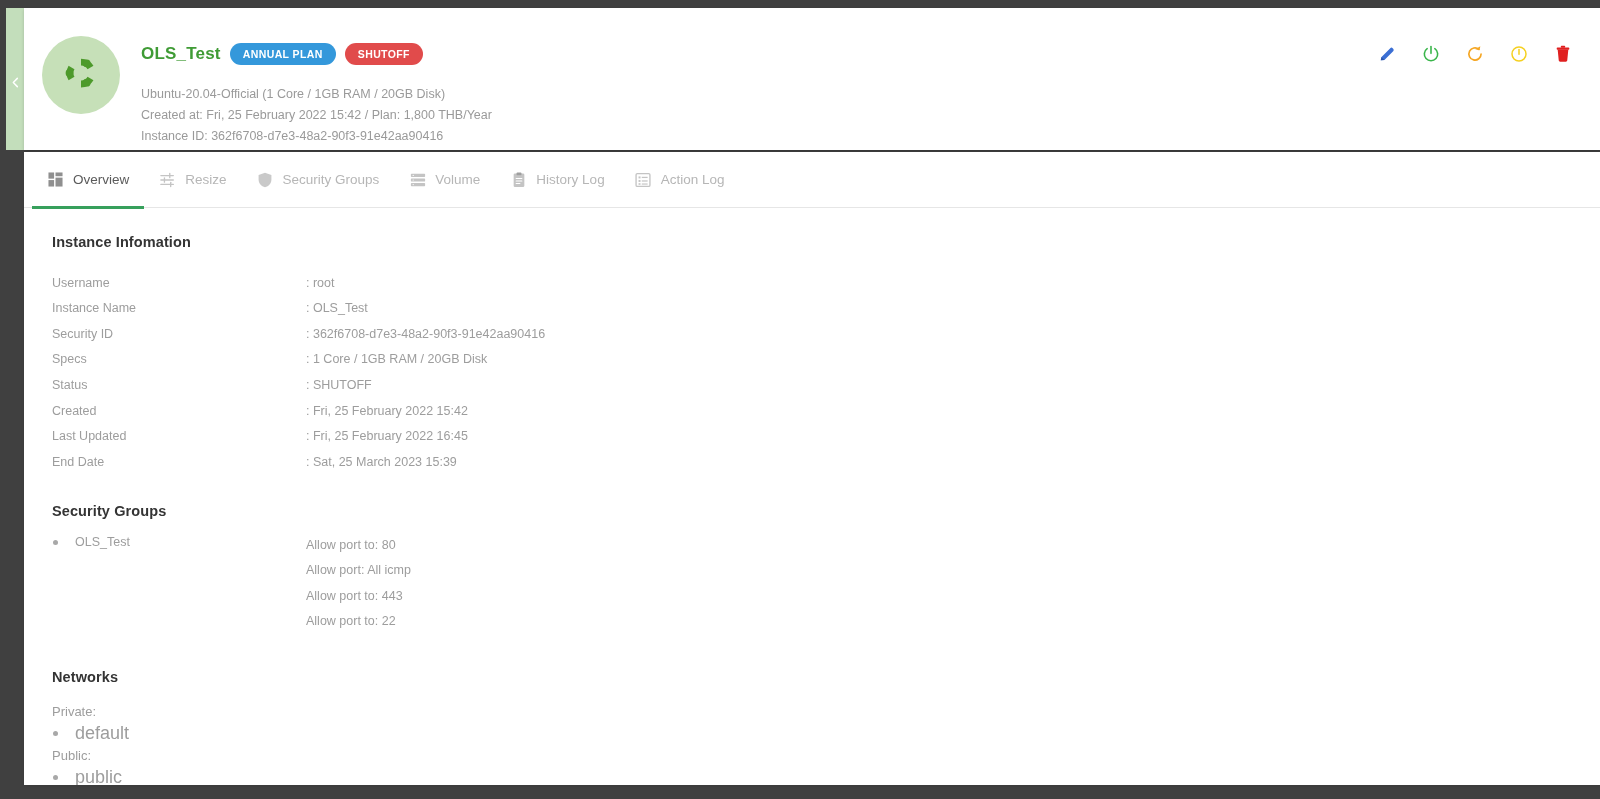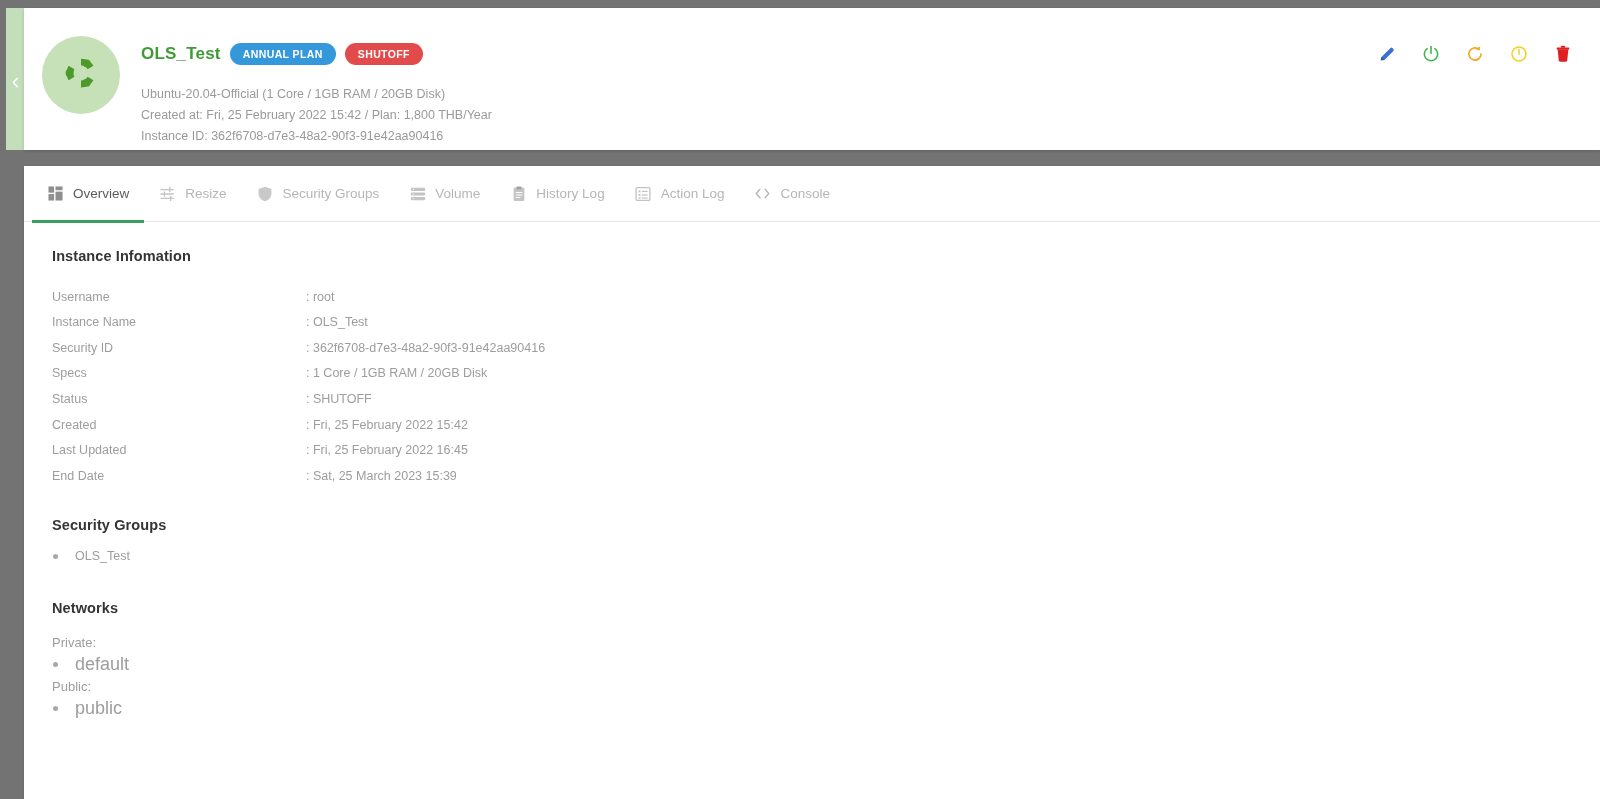--- a/index.html
+++ b/index.html
@@ -2,21 +2,21 @@
 <html><head>
 <meta charset="utf-8">
 <style>
   * { box-sizing: border-box; margin: 0; padding: 0; }
   html, body {
     width: 1600px; height: 799px;
     background: #eeeeee;
     font-family: "Liberation Sans", sans-serif;
     overflow: hidden;
   }
-  .page { position: relative; width: 1600px; height: 799px; background: #737373; }
+  .page { position: relative; width: 1600px; height: 799px; background: #404040; }
 
   
   .rail {
     position: absolute; left: 6px; top: 8px;
     width: 18px; height: 142px;
     background: #c3debb;
     display: flex; align-items: center; justify-content: center;
     border-radius: 0;
     cursor: pointer;
   }
@@ -63,21 +63,21 @@
     position: absolute; right: 24px; top: 34px;
     display: flex; align-items: center; gap: 18px;
   }
   .act-btn {
     width: 26px; height: 26px; display: flex; align-items: center; justify-content: center;
     background: none; border: none; cursor: pointer;
   }
 
   
   .content-card {
-    position: absolute; left: 24px; top: 166px;
+    position: absolute; left: 24px; top: 152px;
     width: 1576px; height: 633px;
     background: #ffffff;
     box-shadow: 0 1px 3px rgba(0,0,0,0.10);
     overflow: hidden;
   }
 
   .tabs {
     position: relative; display: flex; align-items: center;
     height: 56px; padding-left: 0; border-bottom: 1px solid #e6e6e6;
   }
@@ -299,31 +299,20 @@
               <rect x="4" y="12.6" width="2.2" height="1.8"></rect>
               <rect x="7.6" y="5.4" width="6.6" height="1.4"></rect>
               <rect x="7.6" y="9.4" width="6.6" height="1.4"></rect>
               <rect x="7.6" y="12.9" width="6.6" height="1.3"></rect>
             </g>
           </svg>
         </span>
         <span>Action Log</span>
       </div>
 
-      <div class="tab">
-        <span class="ticon">
-          <svg viewBox="0 0 20 16" width="18" height="15" aria-hidden="true">
-            <g fill="none" stroke="#b6b6b6" stroke-width="1.5" stroke-linecap="round" stroke-linejoin="round">
-              <path d="M7 3 L2.6 8 L7 13"></path>
-              <path d="M13 3 L17.4 8 L13 13"></path>
-            </g>
-          </svg>
-        </span>
-        <span>Console</span>
-      </div>
 
     </div>
 
     <div class="body">
 
       <div class="sect-title">Instance Infomation</div>
 
       <div>
         <div class="info-row">
           <div class="info-key">Username</div>
@@ -359,20 +348,26 @@
         </div>
       </div>
 
       <div class="sect-title spaced">Security Groups</div>
 
       <div class="sg-row">
         <div class="sg-name-col">
           <span class="bullet"></span>
           <span class="sg-name">OLS_Test</span>
         </div>
+        <div class="sg-rules">
+          <span class="sg-rule">Allow port to: 80</span>
+          <span class="sg-rule">Allow port: All icmp</span>
+          <span class="sg-rule">Allow port to: 443</span>
+          <span class="sg-rule">Allow port to: 22</span>
+        </div>
       </div>
 
       <div class="sect-title spaced">Networks</div>
 
       <div class="net-label">Private:</div>
       <div class="net-item">
         <span class="bullet"></span>
         <span class="net-name">default</span>
       </div>
 

